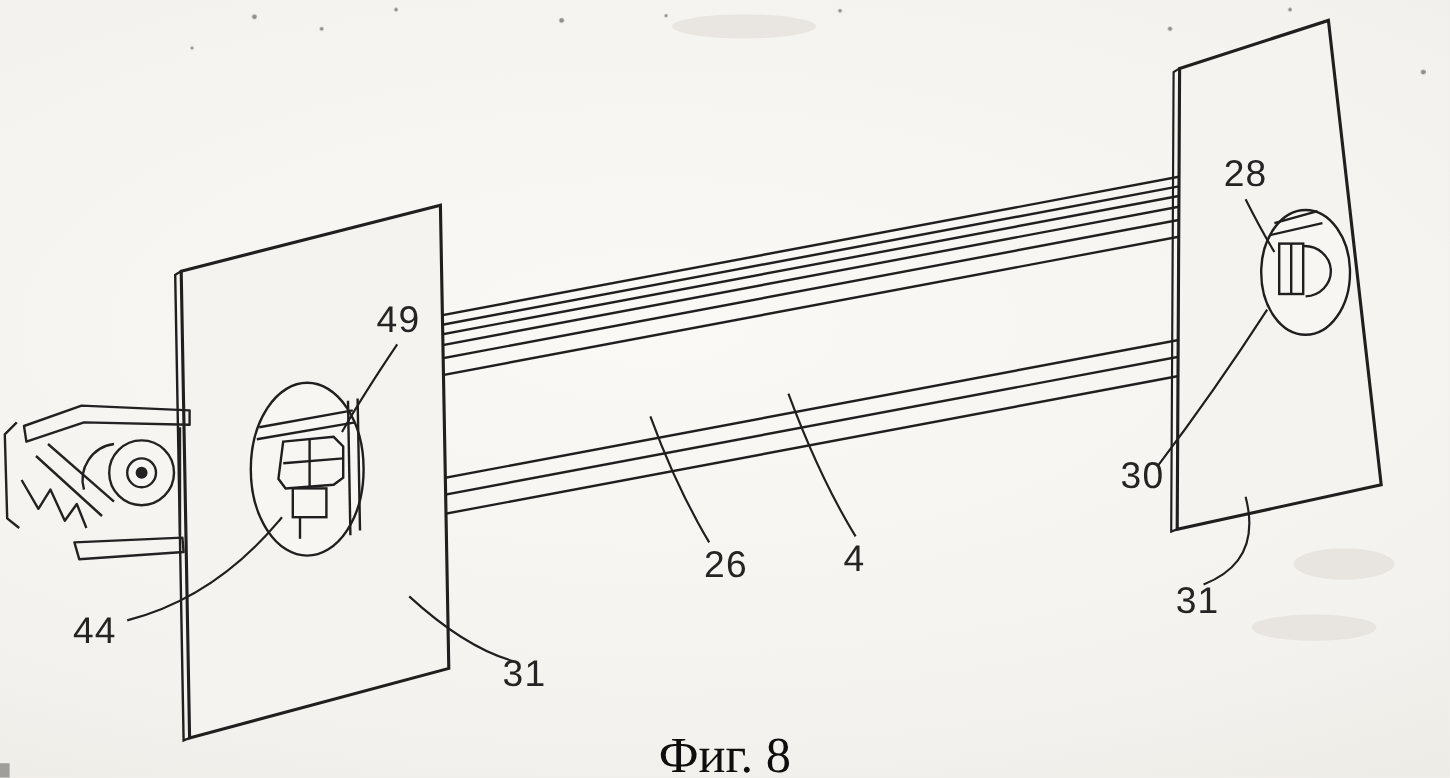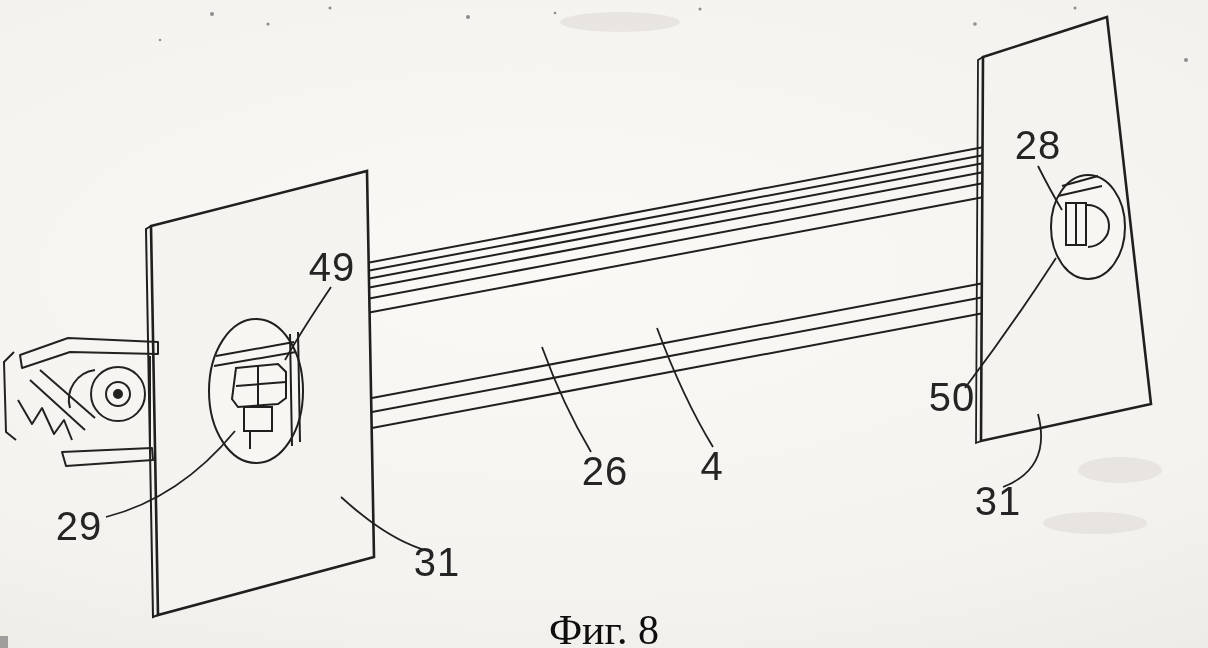--- a/index.html
+++ b/index.html
@@ -8,21 +8,21 @@
     font-family:"Liberation Sans",sans-serif;
     background:#f1efeb;
   }
   .canvas{
     position:absolute;inset:0;
     background:radial-gradient(125% 95% at 45% 42%, #fbf9f6 0%, #f4f2ee 55%, #e9e6e0 92%, #e2dfd8 100%);
   }
   svg.drawing{position:absolute;left:0;top:0}
   .part-label{
     position:absolute;transform:translate(-50%,-50%);
-    font-size:40px;color:#242424;letter-spacing:1px;white-space:nowrap;
+    font-size:31px;color:#242424;letter-spacing:1px;white-space:nowrap;
   }
   .caption{
     position:absolute;left:0;right:0;top:606px;text-align:center;
     font-family:"Liberation Serif",serif;font-size:42px;color:#0e0e0e;
   }
 </style>
 </head>
 <body>
 
 <div class="canvas">
@@ -113,21 +113,21 @@
       <path d="M965,388 Q1012,326 1056,258"></path>
       <path d="M428,551 Q388,540 341,497"></path>
       <path d="M1003,487 Q1052,468 1038,414"></path>
       <path d="M591,452 Q563,405 542,347"></path>
       <path d="M713,447 Q683,398 657,328"></path>
     </g>
   </svg>
 
   <span class="part-label" style="left:332px;top:267px">49</span>
   <span class="part-label" style="left:1038px;top:145px">28</span>
-  <span class="part-label" style="left:79px;top:526px">29</span>
-  <span class="part-label" style="left:952px;top:397px">50</span>
+  <span class="part-label" style="left:79px;top:526px">44</span>
+  <span class="part-label" style="left:952px;top:397px">30</span>
   <span class="part-label" style="left:437px;top:562px">31</span>
   <span class="part-label" style="left:998px;top:501px">31</span>
   <span class="part-label" style="left:605px;top:471px">26</span>
   <span class="part-label" style="left:712px;top:466px">4</span>
 
   <div class="caption">Фиг. 8</div>
 </div>
 
 </body></html>

